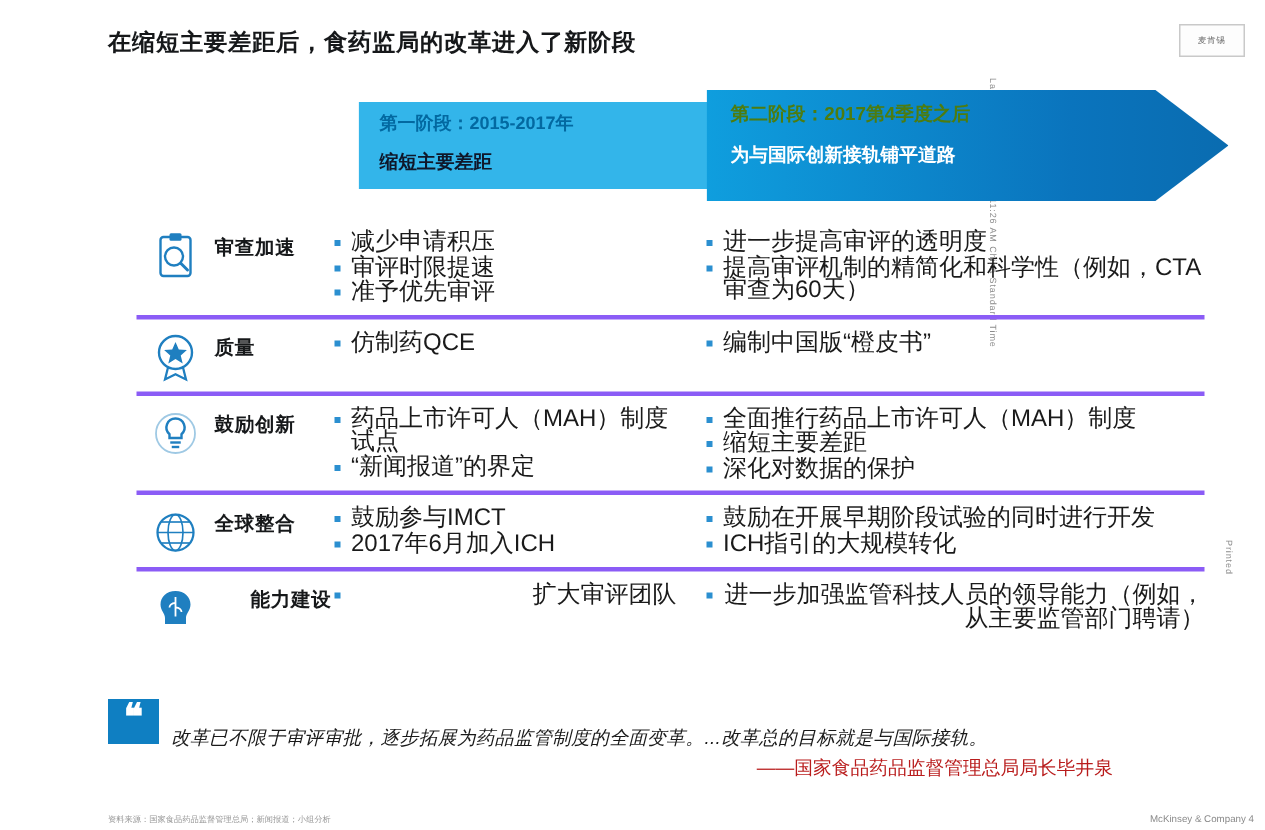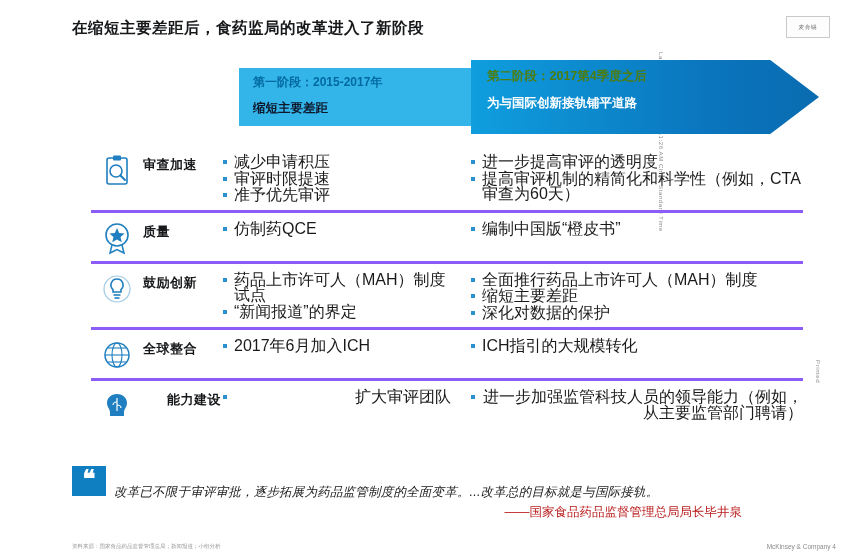--- a/index.html
+++ b/index.html
@@ -359,25 +359,27 @@
           <circle cx="17" cy="17" r="12" fill="none" stroke="#1f7fc0" stroke-width="1.5"></circle>
           <ellipse cx="17" cy="17" rx="5" ry="12" fill="none" stroke="#1f7fc0" stroke-width="1.1"></ellipse>
           <line x1="5" y1="17" x2="29" y2="17" stroke="#1f7fc0" stroke-width="1.1"></line>
           <line x1="7.5" y1="10" x2="26.5" y2="10" stroke="#1f7fc0" stroke-width="1.1"></line>
           <line x1="7.5" y1="24" x2="26.5" y2="24" stroke="#1f7fc0" stroke-width="1.1"></line>
         </svg>
       </div>
       <div class="row-label">全球整合</div>
       <div class="col col-left">
         <ul class="bullets">
+          <li>鼓励参与IMCT</li>
           <li>2017年6月加入ICH</li>
         </ul>
       </div>
       <div class="col col-right">
         <ul class="bullets">
+          <li>鼓励在开展早期阶段试验的同时进行开发</li>
           <li>ICH指引的大规模转化</li>
         </ul>
       </div>
     </div>
 
     <div class="row">
       <div class="row-icon">
         <svg width="34" height="34" viewBox="0 0 34 34">
           <path d="M17 5 c6 0 10 4 10 9 c0 4 -3 6 -3 9 v4 h-14 v-4 c0 -3 -3 -5 -3 -9 c0 -5 4 -9 10 -9 z" fill="#1f7fc0"></path>
           <line x1="17" y1="9" x2="17" y2="22" stroke="#ffffff" stroke-width="1.2"></line>

